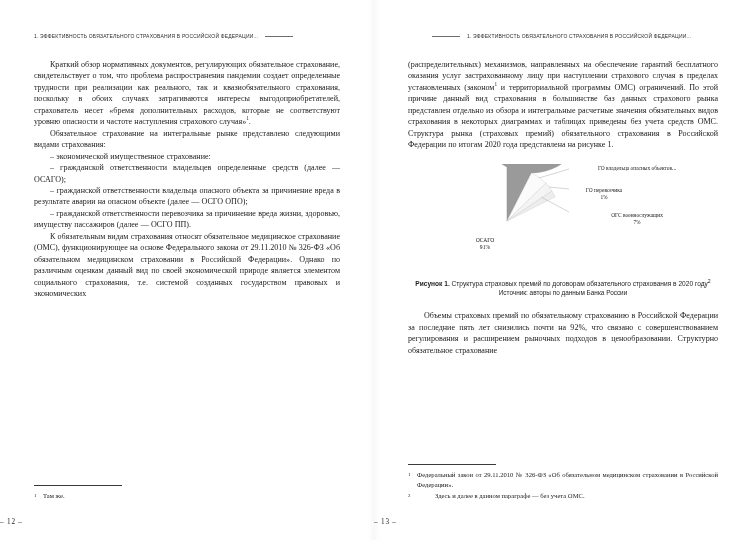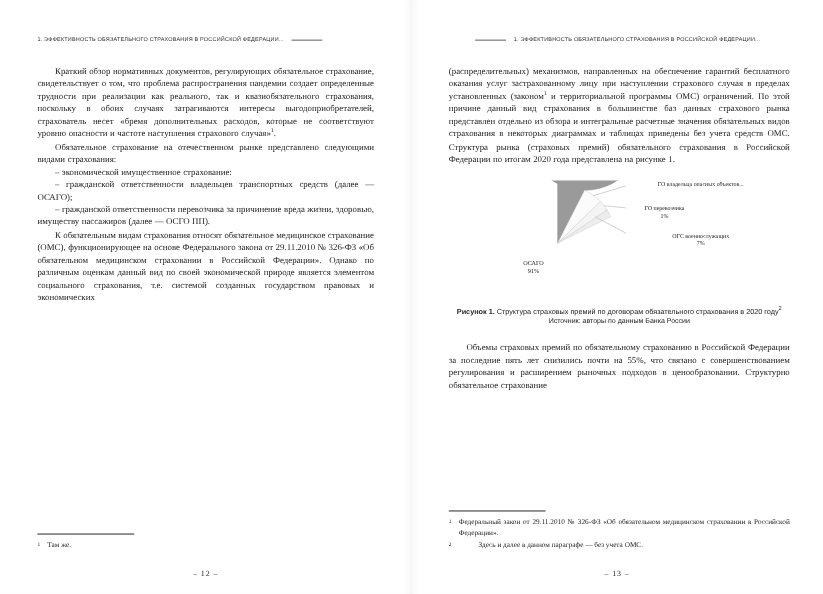--- a/index.html
+++ b/index.html
@@ -108,21 +108,21 @@
     padding-top: 0px;
   }
   .fn .fn-txt { flex: 1; }
   .fn.fn-pad .fn-txt { text-indent: 18px; }
 
   .folio {
     position: absolute;
     left: 0;
     right: 0;
     bottom: 14px;
-    text-align: center;
+    text-align: left;
     font-size: 7.2px;
     letter-spacing: 0.8px;
     color: #222;
   }
 
   
   .figure {
     margin: 11px 0 0 0;
     position: relative;
     width: 100%;
@@ -185,23 +185,24 @@
 
   <div class="page page-left">
 
     <div class="runhead">
       <span class="rh-text">1. ЭФФЕКТИВНОСТЬ ОБЯЗАТЕЛЬНОГО СТРАХОВАНИЯ В РОССИЙСКОЙ ФЕДЕРАЦИИ...</span>
       <span class="rule"></span>
     </div>
 
     <p class="body indent"><span>Краткий обзор нормативных документов, регулирующих обязательное страхование, свидетельствует о том, что проблема распространения пандемии создает определенные трудности при реализации как реального, так и квазиобязательного страхования, поскольку в обоих случаях затрагиваются интересы выгодоприобретателей, страхователь несет «бремя дополнительных расходов, которые не соответствуют уровню опасности и частоте наступления страхового случая»</span><sup>1</sup>.</p>
 
-    <p class="body indent">Обязательное страхование на отечественном рынке представлено следующими видами страхования:</p>
+    <p class="body indent">Обязательное страхование на интегральные рынке представлено следующими видами страхования:</p>
     <p class="body dash">– экономической имущественное страхование:</p>
-    <p class="body dash">– гражданской ответственности владельцев транспортных средств (далее — ОСАГО);</p>
+    <p class="body dash">– гражданской ответственности владельцев определенные средств (далее — ОСАГО);</p>
+    <p class="body dash">– гражданской ответственности владельца опасного объекта за причинение вреда в результате аварии на опасном объекте (далее — ОСГО ОПО);</p>
     <p class="body dash">– гражданской ответственности перевозчика за причинение вреда жизни, здоровью, имуществу пассажиров (далее — ОСГО ПП).</p>
     <p class="body indent">К обязательным видам страхования относят обязательное медицинское страхование (ОМС), функционирующее на основе Федерального закона от 29.11.2010 № 326-ФЗ «Об обязательном медицинском страховании в Российской Федерации». Однако по различным оценкам данный вид по своей экономической природе является элементом социального страхования, т.е. системой созданных государством правовых и экономических</p>
 
     <div class="footnote-area">
       <div class="fn-rule"></div>
       <div class="fn">
         <span class="fn-num">1</span>
         <span class="fn-txt">Там же.</span>
       </div>
     </div>
@@ -253,21 +254,21 @@
       </div>
 
       <div class="caption">
         <b>Рисунок 1.</b><span> Структура страховых премий по договорам обязательного страхования в 2020 году</span><sup>2</sup>
         <span class="src">Источник: авторы по данным Банка России</span>
       </div>
     </div>
 
     <div class="gap-after-fig"></div>
 
-    <p class="body indent">Объемы страховых премий по обязательному страхованию в Российской Федерации за последние пять лет снизились почти на 55%, что связано с совершенствованием регулирования и расширением рыночных подходов в ценообразовании. Структурно обязательное страхование</p>
+    <p class="body indent">Объемы страховых премий по обязательному страхованию в Российской Федерации за последние пять лет снизились почти на 92%, что связано с совершенствованием регулирования и расширением рыночных подходов в ценообразовании. Структурно обязательное страхование</p>
 
     <div class="footnote-area">
       <div class="fn-rule"></div>
       <div class="fn">
         <span class="fn-num">1</span>
         <span class="fn-txt">Федеральный закон от 29.11.2010 № 326-ФЗ «Об обязательном медицинском страховании в Российской Федерации».</span>
       </div>
       <div class="fn fn-pad">
         <span class="fn-num">2</span>
         <span class="fn-txt">Здесь и далее в данном параграфе — без учета ОМС.</span>

